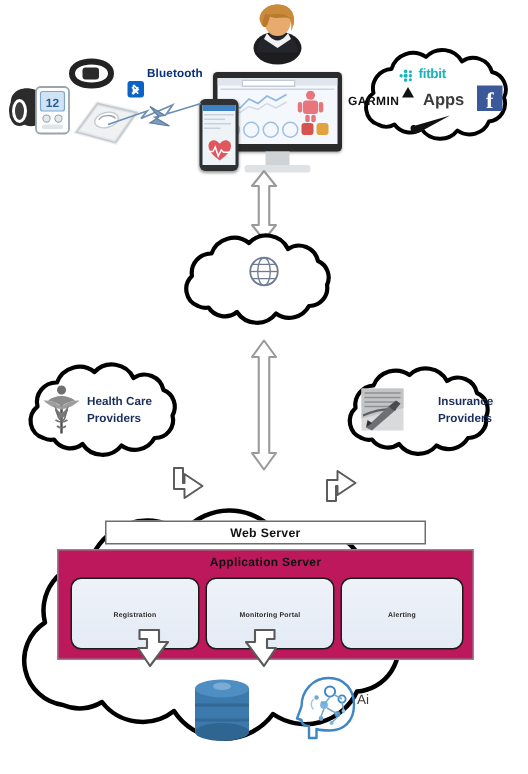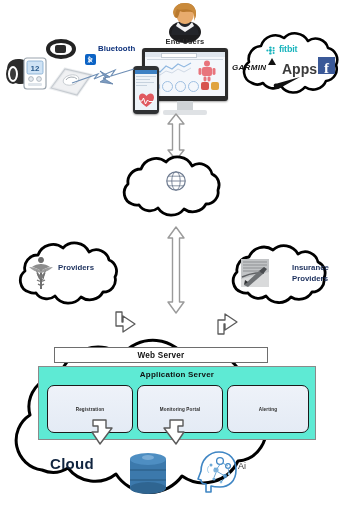--- a/index.html
+++ b/index.html
@@ -18,31 +18,31 @@
   
   .t-enduser{font-size:7.5px;font-weight:700;color:#2a2a2a;letter-spacing:.2px;}
   .t-internet{font-size:10px;font-weight:700;color:#1f3a6e;letter-spacing:.2px;}
   .t-prov{font-size:7.8px;font-weight:700;color:#1b2f5c;line-height:1.35;}
   .t-cloud{font-size:15px;font-weight:700;color:#10243f;letter-spacing:.3px;}
   .t-ai{font-size:9px;font-weight:400;color:#3d3d3d;}
   .t-bt{font-size:7.8px;font-weight:700;color:#0b2f7a;letter-spacing:.1px;}
   .t-web{font-size:8.2px;font-weight:700;color:#111;letter-spacing:.2px;}
   .t-app{font-size:8px;font-weight:700;color:#111;letter-spacing:.2px;}
   .t-mod{font-size:4.6px;font-weight:600;color:#2a2a2a;letter-spacing:.15px;}
-  .t-apps{font-size:14px;font-weight:700;color:#3b3b3b;}
+  .t-apps{font-size:11px;font-weight:700;color:#3b3b3b;}
   .t-fitbit{font-size:9px;font-weight:700;color:#19b4bd;letter-spacing:-.2px;}
   .t-garmin{font-size:8px;font-weight:700;color:#111;letter-spacing:.3px;}
 
   
   .webserver{
     position:absolute;background:#fff;border:1px solid #6e6e6e;
     display:flex;align-items:center;justify-content:center;
   }
   .appserver{
-    position:absolute;background:#5eead4;border:1.6px solid #8a8a8a;
+    position:absolute;background:#be185d;border:1.6px solid #8a8a8a;
   }
   .appserver-title{
     position:absolute;width:100%;text-align:center;top:3px;left:0;
   }
   .module{
     position:absolute;background:linear-gradient(#eef2f9,#e4ebf5);
     border:1.6px solid #1b1b1b;border-radius:7px;
     display:flex;align-items:center;justify-content:center;text-align:center;
   }
 
@@ -78,21 +78,20 @@
 
   <svg class="abs" style="left:36px;top:0px;" width="38" height="34" viewBox="0 0 38 34">
     <ellipse cx="19" cy="30" rx="16" ry="11" fill="#1d1d1f"></ellipse>
     <path d="M5 33c1-9 6-13 14-13s13 4 14 13z" fill="#23252a"></path>
     <path d="M12 20c0 0 3 5 7 5s7-5 7-5l2 4-9 6-9-6z" fill="#f2f2f4"></path>
     <path d="M10 11c0-6 4-9 9-9s9 3 9 9c0 7-4 11-9 11s-9-4-9-11z" fill="#e8ab6d"></path>
     <path d="M8 12C8 4 13 1 19 1s11 3 11 11c0 2-1 4-1 4s0-5-3-6c-4-1-9 1-12-1 0 0-1 4-2 6-1 2-4 1-4-3z" fill="#b9792e"></path>
     <path d="M7 10c1-6 6-9 12-9s11 4 11 10c0 3-1 6-2 8 1-7-1-10-4-11-5-2-10 1-13-1-1 2-2 5-2 8-1-1-2-3-2-5z" fill="#c98a3b"></path>
   </svg>
 
-  <div class="lbl t-enduser" style="left:0;top:36px;width:110px;">End Users</div>
 
   <div class="monitor-frame" style="left:12px;top:46px;width:86px;height:53px;"></div>
   <div class="monitor-screen" style="left:15px;top:50px;width:80px;height:44px;">
     <div class="abs" style="left:0;top:0;width:80px;height:5px;background:#dfe6ee;"></div>
     <div class="abs" style="left:16px;top:1px;width:34px;height:3px;background:#fff;border:.5px solid #c3ccd6;"></div>
     <div class="abs" style="left:2px;top:7px;width:76px;height:1px;background:#cdd6e0;"></div>
     <svg class="abs" style="left:4px;top:9px;" width="46" height="17" viewBox="0 0 46 17">
       <polyline points="0,14 6,9 11,11 17,5 23,8 29,3 35,6 42,2" fill="none" stroke="#8fb7e0" stroke-width="1.1"></polyline>
       <polyline points="0,16 6,13 11,14 17,10 23,12 29,8 35,11 42,7" fill="none" stroke="#cfd9e6" stroke-width="1"></polyline>
     </svg>
@@ -194,21 +193,21 @@
     <circle cx="4.4" cy="8.4" r="1.2" fill="#19b4bd"></circle>
     <circle cx="7.6" cy="5.5" r="1.1" fill="#19b4bd"></circle>
     <circle cx="7.6" cy="2.9" r="1" fill="#19b4bd"></circle>
     <circle cx="7.6" cy="8.1" r="1" fill="#19b4bd"></circle>
   </svg>
   <div class="abs t-fitbit" style="left:49px;top:9px;">fitbit</div>
 
   <svg class="abs" style="left:38px;top:23px;" width="8" height="7" viewBox="0 0 8 7">
     <path d="M4 0 8 7H0z" fill="#111"></path>
   </svg>
-  <div class="abs t-garmin" style="left:2px;top:28px;font-style:italic;">GARMIN</div>
+  <div class="abs t-garmin" style="left:2px;top:28px;">GARMIN</div>
 
   <div class="abs t-apps" style="left:52px;top:26px;">Apps</div>
 
   <div class="fb" style="left:88px;top:22px;width:17px;height:17px;font-size:15px;line-height:1;">
     <span style="transform:translateY(2px);">f</span>
   </div>
 
   <svg class="abs" style="left:43px;top:42px;" width="28" height="12" viewBox="0 0 28 12">
     <path d="M1 9.8C0 7.4 1.6 5.8 4 6.6L27 0 6.6 11.2C3.8 12.6 1.8 11.8 1 9.8z" fill="#111"></path>
   </svg>
@@ -264,20 +263,21 @@
     <path d="M13 5v25" stroke="#4a4a4a" stroke-width="1.6" fill="none"></path>
     <path d="M13 4a3 3 0 1 1 .01 0" fill="#6e6e6e"></path>
     <path d="M4 8c5-4 13-4 18 0-4 1-7 2-9 4-2-2-5-3-9-4z" fill="#8c8c8c"></path>
     <path d="M1 8c4 0 8 1 12 4 4-3 8-4 12-4-3 3-7 5-12 6-5-1-9-3-12-6z" fill="#9e9e9e"></path>
     <path d="M8 11c2 2 3 5 5 5s3-3 5-5c-1 4-2 8-5 9-3-1-4-5-5-9z" fill="#7a7a7a"></path>
     <path d="M9 14c2 3 1 6 4 7s2-4 4-7" fill="none" stroke="#6f6f6f" stroke-width="1.1"></path>
     <path d="M9 21c3 2 5 2 8 0" fill="none" stroke="#6f6f6f" stroke-width="1.1"></path>
     <path d="M10 25c2 1.5 4 1.5 6 0" fill="none" stroke="#6f6f6f" stroke-width="1.1"></path>
   </svg>
   <div class="abs t-prov" style="left:53px;top:20px;width:70px;text-align:left;">
+    <div>Health Care</div>
     <div>Providers</div>
   </div>
 </div>
 
 <div class="abs" style="left:218px;top:245px;width:130px;height:64px;">
   <svg width="130" height="64" viewBox="0 0 130 64">
     <path class="cloudpath" stroke-width="2.8" d="M23 47
          a12 12 0 0 1 -4 -20
          a13 13 0 0 1 12 -15
          a16 16 0 0 1 24 -7
@@ -321,21 +321,21 @@
          a40 40 0 0 1 66 6
          a34 34 0 0 1 54 16
          a30 30 0 0 1 22 44
          a30 30 0 0 1 -26 40
          a38 38 0 0 1 -56 15
          a40 40 0 0 1 -66 -2
          a34 34 0 0 1 -48 -6
          a28 28 0 0 1 -26 2 z"></path>
   </svg>
 
-  <div class="webserver" style="left:52px;top:17px;width:212px;height:14px;">
+  <div class="webserver" style="left:68px;top:17px;width:212px;height:14px;">
     <span class="t-web">Web Server</span>
   </div>
 
   <div class="appserver" style="left:36px;top:36px;width:276px;height:72px;">
     <div class="appserver-title t-app">Application Server</div>
 
     <div class="module" style="left:8px;top:18px;width:84px;height:46px;">
       <span class="t-mod">Registration</span>
     </div>
     <div class="module" style="left:98px;top:18px;width:84px;height:46px;">
@@ -348,21 +348,20 @@
 
   <svg class="abs" style="left:84px;top:86px;" width="30" height="32" viewBox="0 0 30 32">
     <path d="M3 3h13v8h6L10 27 2 15h6V9H3z" transform="translate(4 1)" fill="#ffffff" stroke="#5a5a5a" stroke-width="1.4" stroke-linejoin="round"></path>
   </svg>
   <svg class="abs" style="left:158px;top:86px;" width="30" height="32" viewBox="0 0 30 32">
     <g transform="translate(30,0) scale(-1,1)">
       <path d="M3 3h13v8h6L10 27 2 15h6V9H3z" transform="translate(4 1)" fill="#ffffff" stroke="#5a5a5a" stroke-width="1.4" stroke-linejoin="round"></path>
     </g>
   </svg>
 
-  <div class="abs t-cloud" style="left:48px;top:125px;">Cloud</div>
 
   <div class="abs" style="left:127px;top:122px;width:38px;height:44px;">
     <div class="db-body" style="left:1px;top:7px;width:36px;height:30px;"></div>
     <div class="db-ring" style="left:1px;top:17px;width:36px;height:2px;"></div>
     <div class="db-ring" style="left:1px;top:27px;width:36px;height:2px;"></div>
     <div class="db-bot" style="left:1px;top:30px;width:36px;height:12px;"></div>
     <div class="db-top" style="left:1px;top:1px;width:36px;height:12px;"></div>
     <div class="abs" style="left:13px;top:3px;width:12px;height:5px;border-radius:50%;background:#86b4db;opacity:.8;"></div>
   </div>
 

